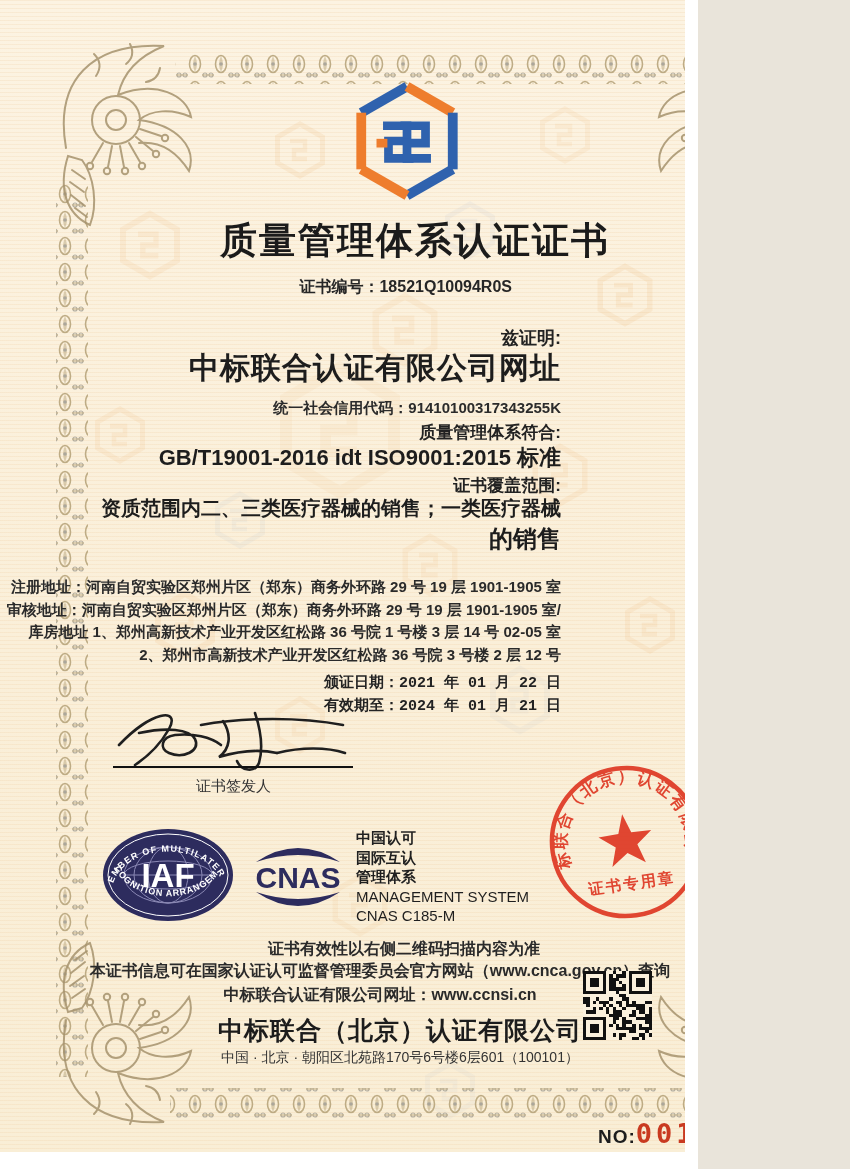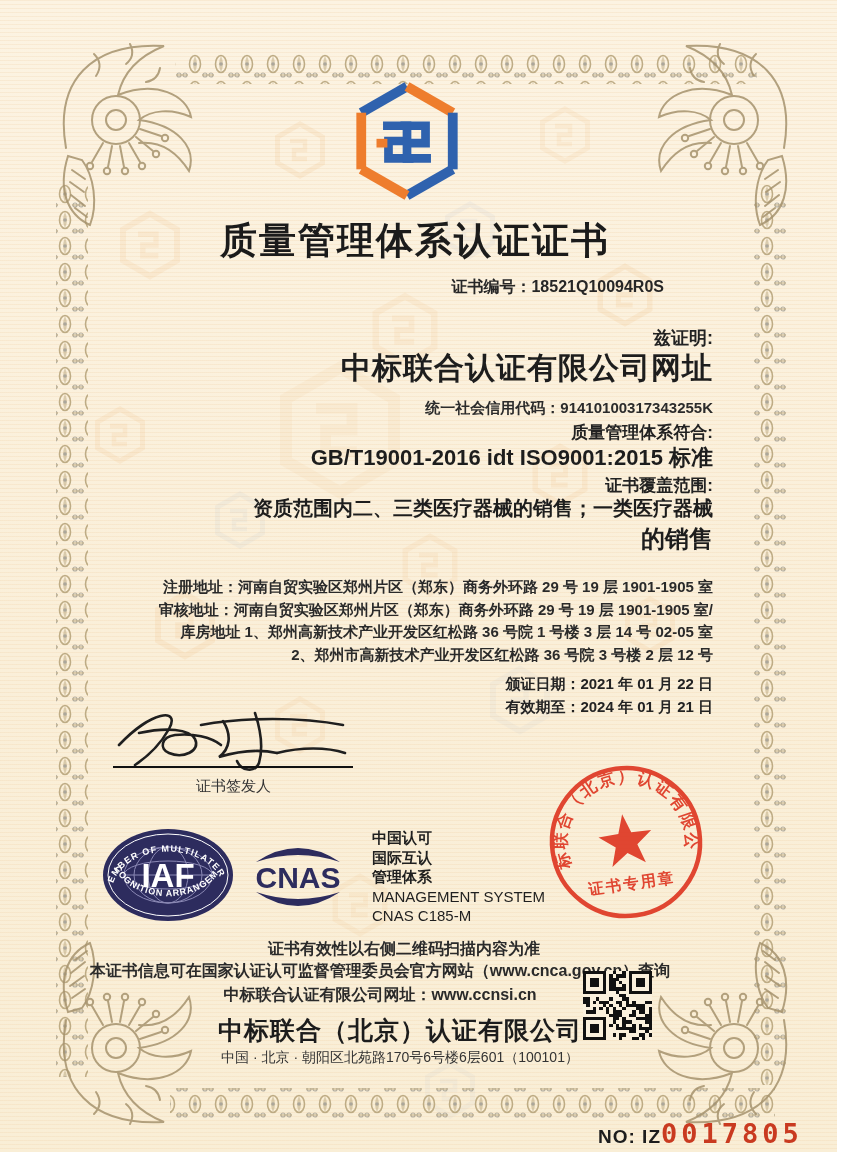--- a/index.html
+++ b/index.html
@@ -1,17 +1,17 @@
 <!DOCTYPE html>
 <html><head>
 <meta charset="utf-8">
 <style>
   html,body{margin:0;padding:0;background:#e9e4da;}
   .page{
-    position:relative;width:850px;height:1169px;overflow:hidden;
+    position:relative;width:698px;height:1169px;overflow:hidden;
     font-family:"Liberation Sans","DejaVu Sans",sans-serif;color:#222;
     background:
       repeating-linear-gradient(180deg, rgba(238,202,156,.22) 0 1px, rgba(0,0,0,0) 1px 4px),
       linear-gradient(180deg,#fcf3e2 0%,#faefd9 55%,#f9eed6 100%);
   }
   .edge-right{position:absolute;top:0;right:0;width:13px;height:100%;background:#fff;}
   .edge-bottom{position:absolute;left:0;bottom:0;width:100%;height:17px;background:#fff;}
   .abs{position:absolute;}
   .rblock{position:absolute;right:137px;text-align:right;white-space:nowrap;}
   .cblock{position:absolute;left:60px;width:640px;text-align:center;}
@@ -21,23 +21,23 @@
   .certno{top:277px;right:186px;position:absolute;font-size:16px;font-weight:bold;color:#262626;white-space:nowrap;}
   .certify{top:326px;font-size:18px;font-weight:bold;}
   .company{top:348px;font-size:30px;font-weight:bold;letter-spacing:1px;color:#1d1d1d;}
   .credit{top:399px;font-size:15px;font-weight:bold;color:#2b2b2b;}
   .stdlabel{top:421px;font-size:17px;font-weight:bold;}
   .standard{top:443px;font-size:22px;font-weight:bold;color:#1d1d1d;}
   .scopelabel{top:474px;font-size:17px;font-weight:bold;}
   .scope1{top:495px;font-size:20px;font-weight:bold;color:#1d1d1d;}
   .scope2{top:523px;font-size:24px;font-weight:bold;color:#1d1d1d;}
   .addr{top:576px;font-size:15px;font-weight:bold;line-height:22.5px;color:#2a2a2a;}
-  .dates{top:672px;font-size:15px;font-weight:bold;line-height:23px;color:#232323;}
+  .dates{top:672px;font-size:15px;font-weight:bold;line-height:23px;color:#232323;font-family:Liberation Mono, monospace;}
   .signer{top:777px;left:196px;position:absolute;font-size:15px;color:#333;}
-  .acctext{top:828px;left:372px;position:absolute;font-size:15px;line-height:19.5px;color:#1f1f1f;}
+  .acctext{top:828px;left:356px;position:absolute;font-size:15px;line-height:19.5px;color:#1f1f1f;}
   .acctext .zh{font-weight:bold;}
   .f1{top:939px;font-size:16px;font-weight:bold;color:#2a2a2a;margin-left:24px;}
   .f2{top:961px;font-size:16px;font-weight:bold;color:#2a2a2a;}
   .f3{top:985px;font-size:16px;font-weight:bold;color:#2a2a2a;}
   .org{top:1014px;font-size:25px;font-weight:bold;letter-spacing:1px;color:#1c1c1c;}
   .orgaddr{top:1049px;font-size:14px;color:#333;}
   .serial{top:1118px;left:598px;position:absolute;display:flex;align-items:baseline;}
   .serial .lbl{font-size:19px;font-weight:800;color:#1d1d1d;letter-spacing:1px;}
   .serial .num{font-family:"DejaVu Sans Mono","Liberation Mono",monospace;font-size:27px;
                color:#c93a20;letter-spacing:4px;font-weight:bold;}

